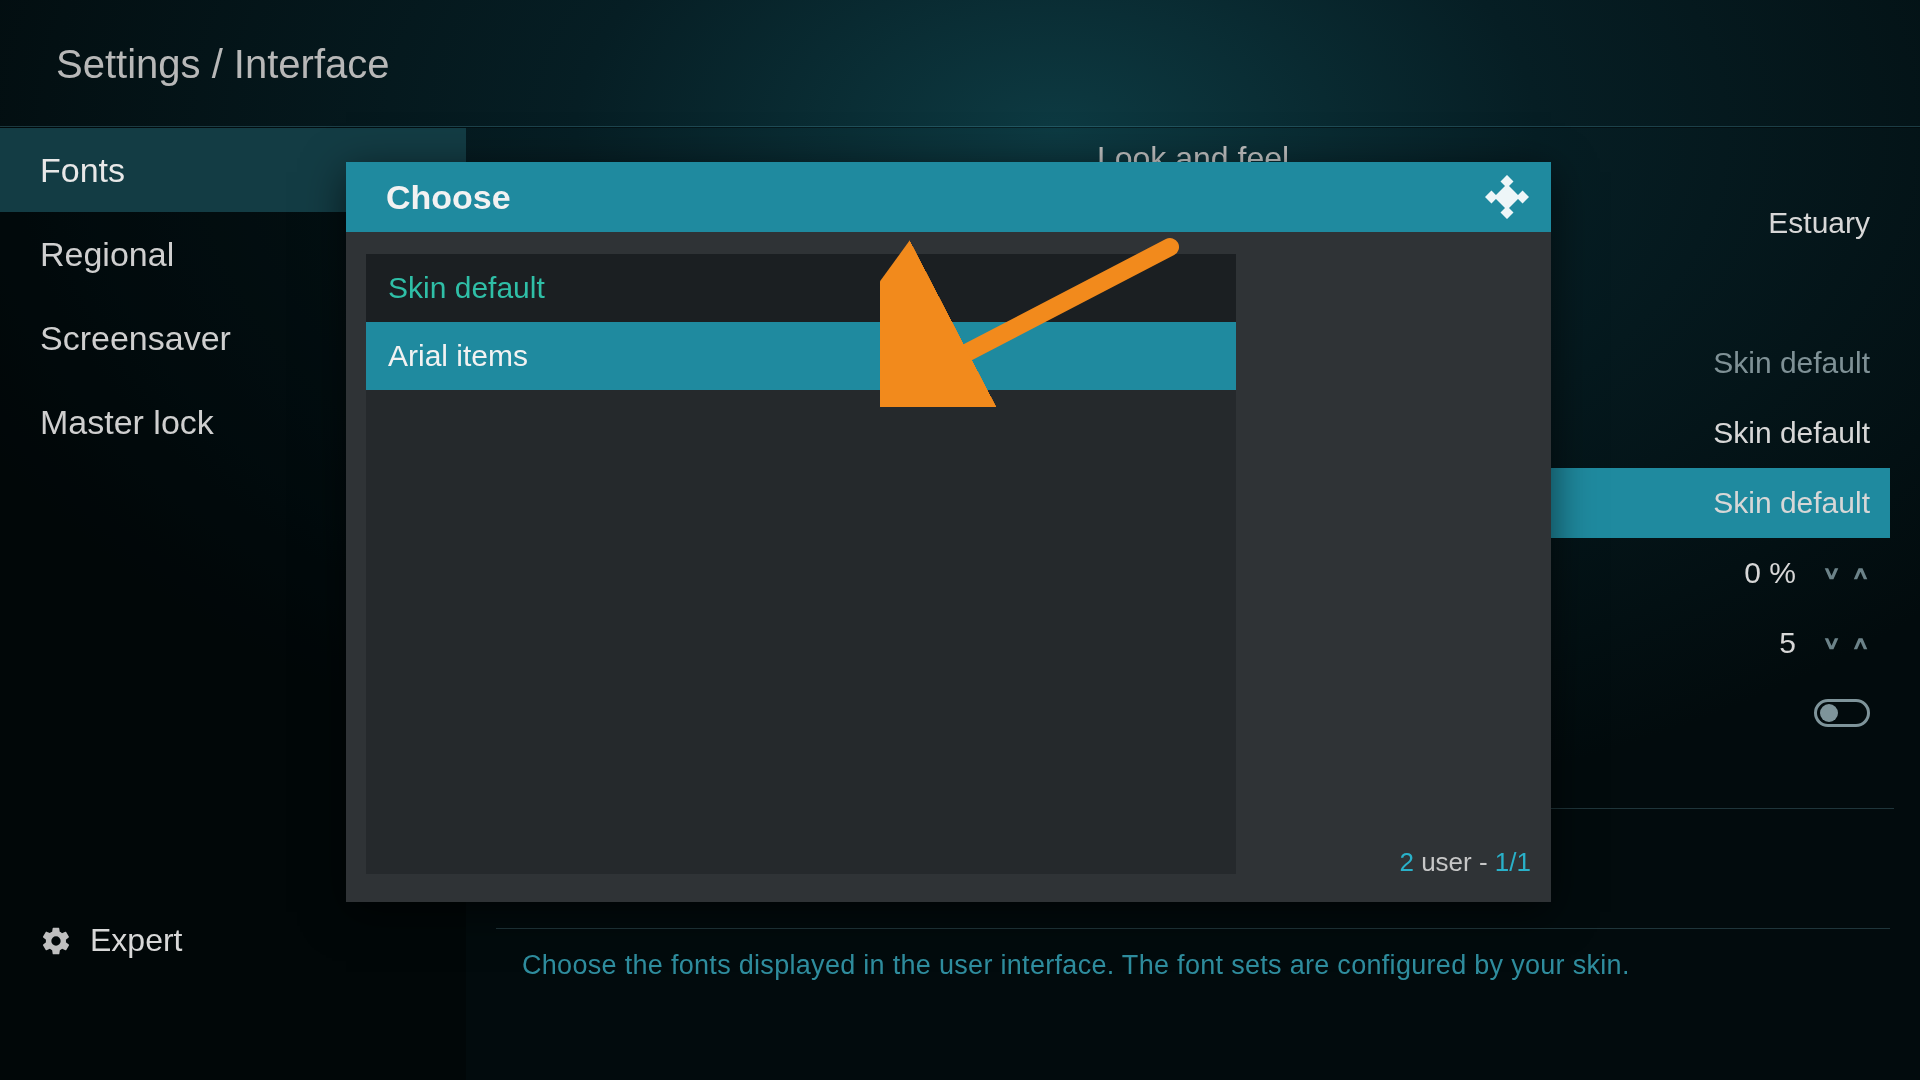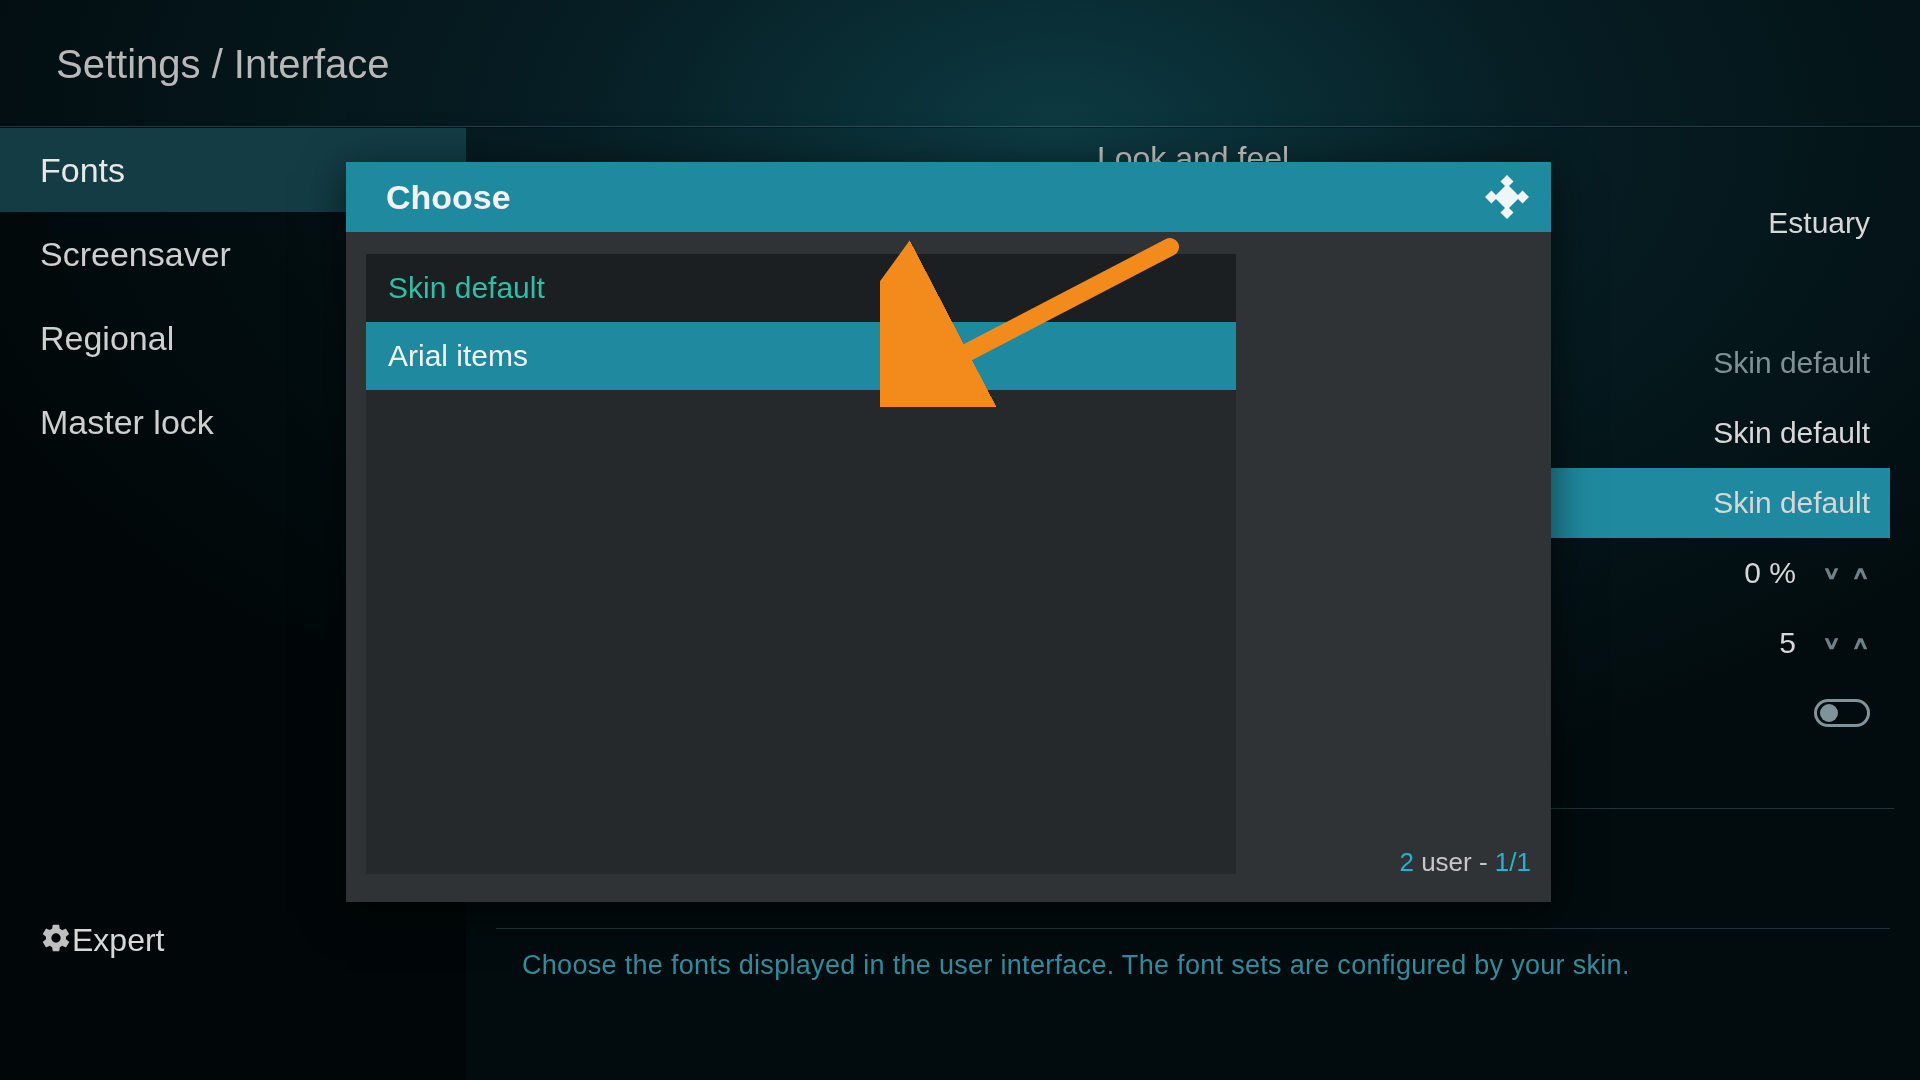--- a/index.html
+++ b/index.html
@@ -75,21 +75,22 @@
   .sidebar-item.active {
     background: #133c44;
     color: #e8e8e8;
   }
 
   .sidebar-footer {
     position: absolute;
     left: 0; right: 0; top: 794px;
     padding-left: 40px;
     display:flex;
-    align-items:flex-start;
+    align-items:center;
+    gap: 18px;
   }
   .gear-icon {
     width: 32px; height: 32px;
     display:inline-block;
     color:#bfbfbf;
   }
   .sidebar-footer-label {
     font-size: 32px;
     color: #d8d8d8;
     font-weight: 300;
@@ -257,24 +258,24 @@
   </div>
   <div class="top-divider"></div>
 
   <div class="body-area">
 
     <div class="sidebar">
       <div class="sidebar-item active">
         <span>Fonts</span>
       </div>
       <div class="sidebar-item">
+        <span>Regional</span>
+      </div>
+      <div class="sidebar-item">
         <span>Screensaver</span>
-      </div>
-      <div class="sidebar-item">
-        <span>Regional</span>
       </div>
       <div class="sidebar-item">
         <span>Master lock</span>
       </div>
 
       <div class="sidebar-footer">
         <span class="gear-icon">
           <svg viewBox="0 0 24 24" fill="currentColor">
               <path d="M19.4 13a7.5 7.5 0 0 0 .1-1 7.5 7.5 0 0 0-.1-1l2.1-1.6a.5.5 0 0 0 .1-.7l-2-3.4a.5.5 0 0 0-.6-.2l-2.5 1a7.3 7.3 0 0 0-1.7-1l-.4-2.6A.5.5 0 0 0 14 2h-4a.5.5 0 0 0-.5.4L9.1 5a7.3 7.3 0 0 0-1.7 1l-2.5-1a.5.5 0 0 0-.6.2l-2 3.4a.5.5 0 0 0 .1.7L4.5 11a7.5 7.5 0 0 0-.1 1 7.5 7.5 0 0 0 .1 1l-2.1 1.6a.5.5 0 0 0-.1.7l2 3.4a.5.5 0 0 0 .6.2l2.5-1a7.3 7.3 0 0 0 1.7 1l.4 2.6a.5.5 0 0 0 .5.4h4a.5.5 0 0 0 .5-.4l.4-2.6a7.3 7.3 0 0 0 1.7-1l2.5 1a.5.5 0 0 0 .6-.2l2-3.4a.5.5 0 0 0-.1-.7ZM12 15.5A3.5 3.5 0 1 1 15.5 12 3.5 3.5 0 0 1 12 15.5Z"></path>
             </svg>

